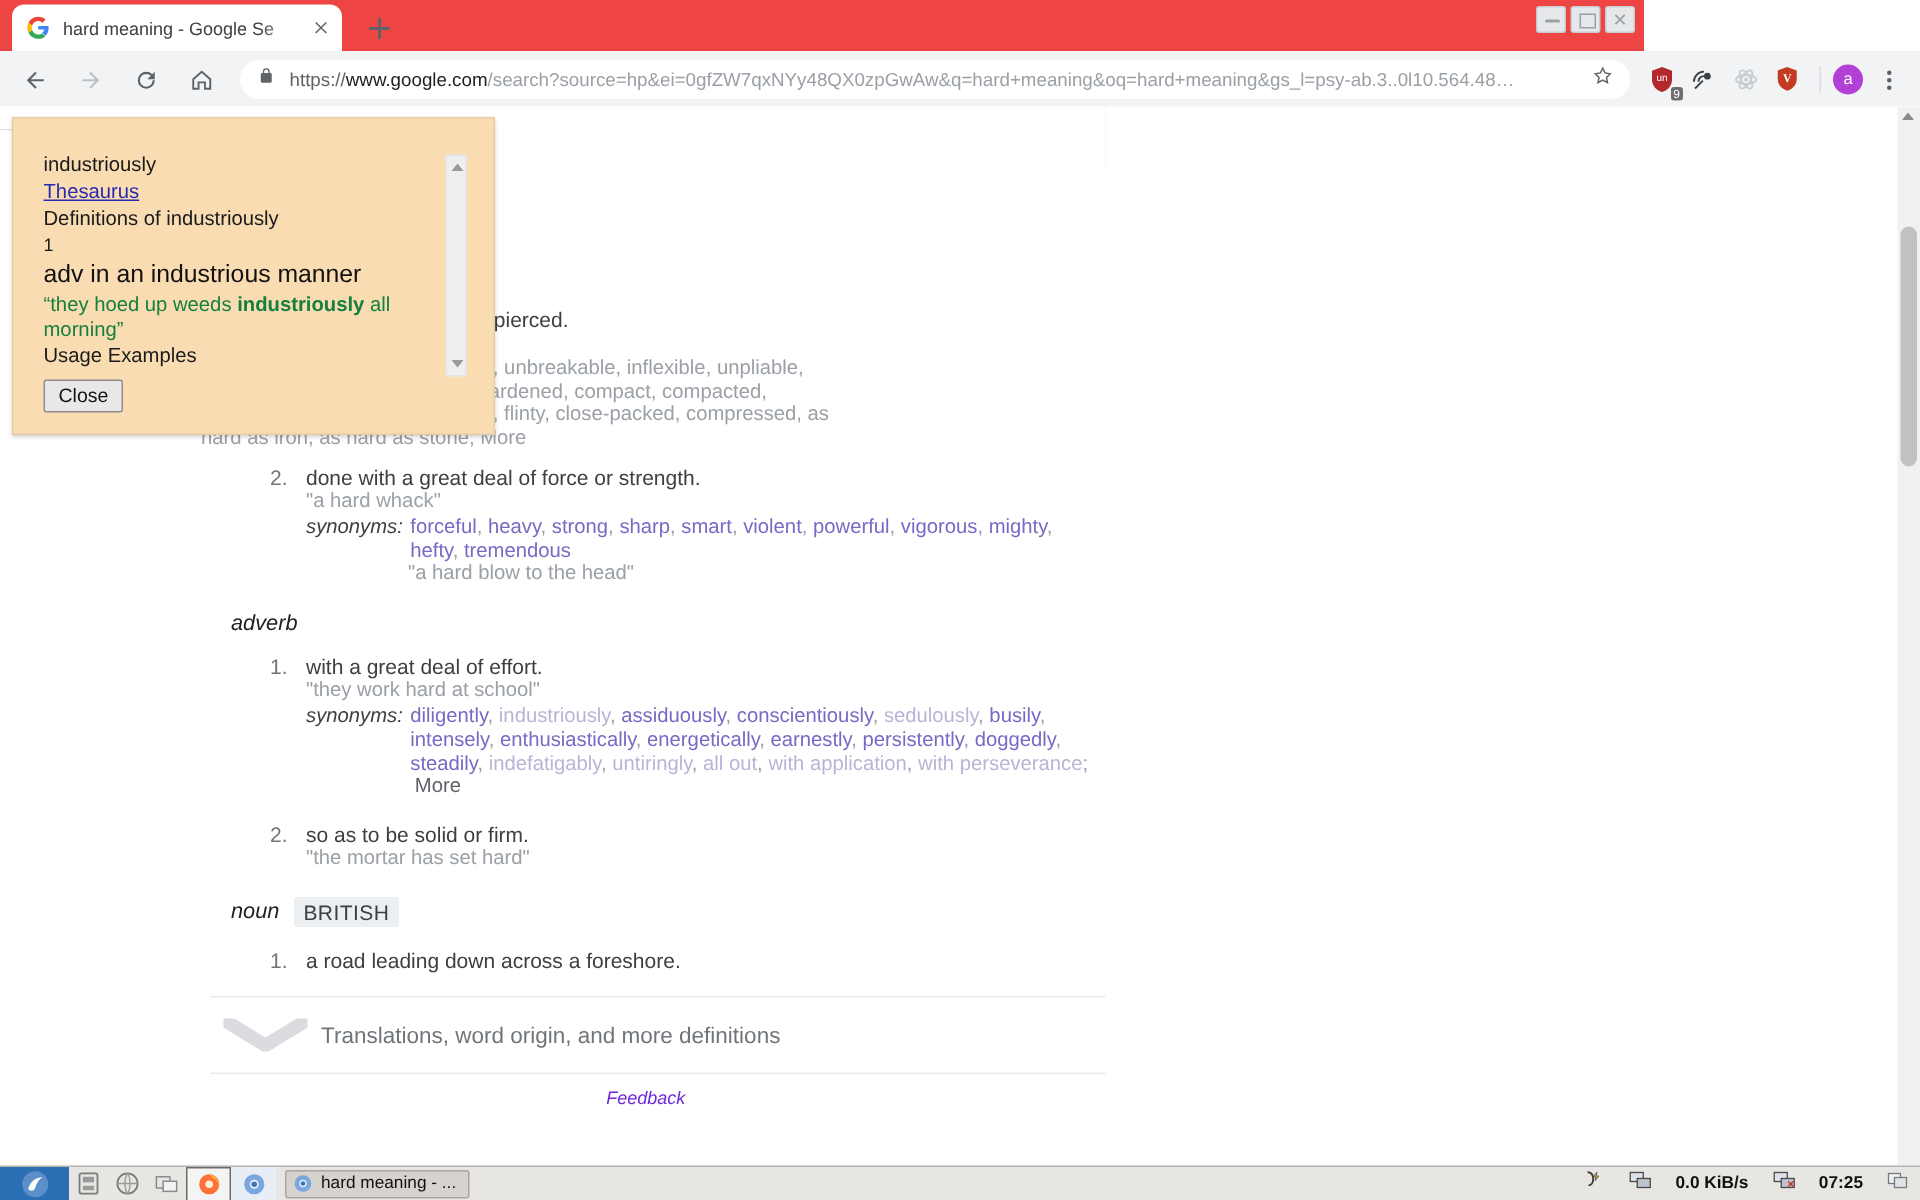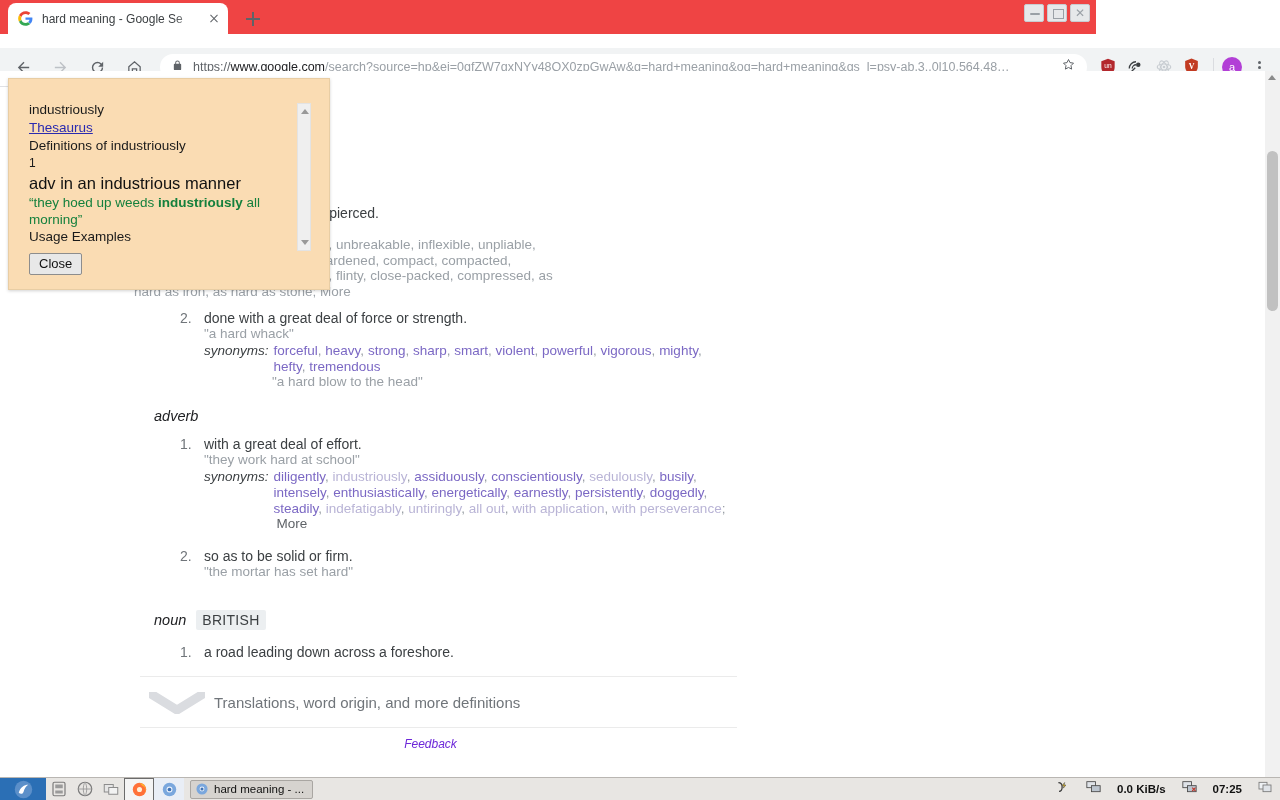--- a/index.html
+++ b/index.html
@@ -66,21 +66,21 @@
     content:""; position:absolute; left:5px; top:8px; width:10px; height:2px;
     background:#9aa0a6; border-radius:1px;
   }
   .wc.max::after {
     content:""; position:absolute; left:5px; top:4px; width:9px; height:8px;
     border:1.5px solid #9aa0a6;
   }
   .wc.close { color:#9aa0a6; font-size:12px; line-height:16px; text-align:center; }
 
   .toolbar {
-    position: absolute; top: 48px; left: 0; width: 1280px; height: 37px;
+    position: absolute; top: 34px; left: 0; width: 1280px; height: 37px;
     background: #f1f3f4; display: flex; align-items: center;
   }
   .navbtn {
     width: 28px; height: 28px; margin-left: 9px; position: relative;
     color: #5f6368; flex: 0 0 28px;
   }
   .navbtn svg { display:block; margin: 6px auto; }
   .omnibox {
     flex: 1 1 auto; height: 26px; background: #fff; border-radius: 13px;
     margin: 0 8px 0 12px; display: flex; align-items: center;
@@ -390,21 +390,21 @@
         </div>
 
         <div style="margin-top:16px;padding-left:40px;display:flex;">
           <div style="flex:0 0 24px;font-size:14px;color:#70757a;line-height:16px;">2.</div>
           <div style="flex:1 1 auto;">
             <div class="dtext" style="font-size:14px;line-height:16px;">so as to be solid or firm.</div>
             <div class="example">"the mortar has set hard"</div>
           </div>
         </div>
 
-        <div class="pos" style="margin-top:30px;">
+        <div class="pos" style="margin-top:18px;">
           <span>noun</span>
           <span class="tagbritish">BRITISH</span>
         </div>
 
         <div style="margin-top:14px;padding-left:40px;display:flex;">
           <div style="flex:0 0 24px;font-size:14px;color:#70757a;line-height:16px;">1.</div>
           <div style="flex:1 1 auto;">
             <div class="dtext" style="font-size:14px;line-height:16px;">a road leading down across a foreshore.</div>
           </div>
         </div>

